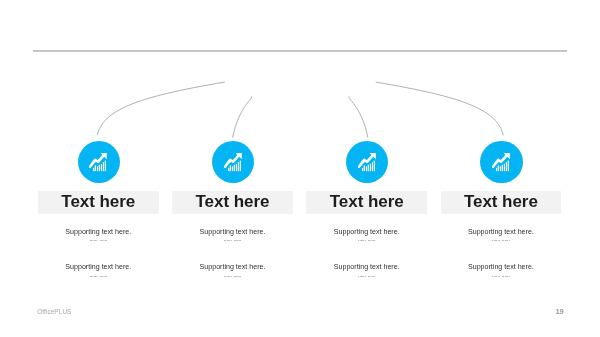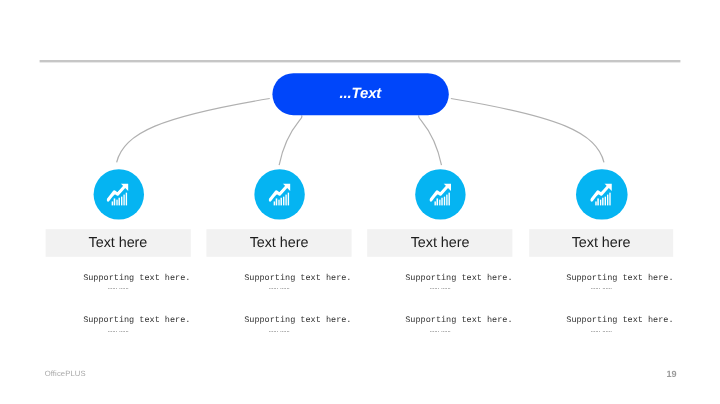--- a/index.html
+++ b/index.html
@@ -12,23 +12,23 @@
 
   .col{position:absolute;top:0;width:120.8px;height:337px;}
   .col-1{left:37.9px;} .col-2{left:172.1px;} .col-3{left:306.3px;} .col-4{left:440.5px;}
 
   .circle{position:absolute;left:39.9px;top:141.2px;width:42.3px;height:42.3px;border-radius:50%;
           background:#05b4f2;display:flex;align-items:center;justify-content:center;}
   .circle svg{width:19px;height:19px;display:block;}
 
   .gbox{position:absolute;left:0;top:190.8px;width:120.8px;height:22.8px;background:#f2f2f2;
         display:flex;align-items:center;justify-content:center;}
-  .gbox span{font-weight:normal;font-size:12px;color:#1d1d1d;letter-spacing:-0.05px;}
+  .gbox span{font-weight:bold;font-size:17px;color:#1d1d1d;letter-spacing:-0.05px;}
 
-  .sup{position:absolute;left:0;width:120.8px;text-align:right;font-size:7.1px;color:#303030;font-family:Liberation Mono, monospace;}
+  .sup{position:absolute;left:0;width:120.8px;text-align:center;font-size:7.1px;color:#303030;}
   .sup-1{top:227.7px;} .sup-2{top:263.4px;}
   .sub{position:absolute;left:0;width:120.8px;text-align:center;font-size:4.2px;letter-spacing:-0.25px;
        word-spacing:0.9px;color:#4a4a4a;filter:grayscale(1);text-shadow:0 0 0.35px #4a4a4a;}
   .sub-1{top:237px;} .sub-2{top:272.7px;}
 
   .footer-left{position:absolute;left:37.2px;top:307.8px;font-size:6.4px;color:#a8a8a8;letter-spacing:.1px;filter:grayscale(1);}
   .footer-right{position:absolute;left:555.4px;top:307.2px;font-size:7.6px;color:#9a9a9a;font-weight:bold;filter:grayscale(1);}
 </style>
 </head>
 <body>
@@ -39,23 +39,20 @@
 
   <svg class="links" viewBox="0 0 600 337">
     <g fill="none" stroke="#b0b0b0" stroke-width="1">
       <path d="M224.8 82.1 C 133.8 97.3, 103.2 110.6, 97.2 135.3"></path>
       <path d="M251.2 96.3 C 254.3 98.6, 239.3 104.6, 232.6 137.6"></path>
       <path d="M349.3 96.3 C 346.2 98.6, 361.2 104.6, 367.9 137.6"></path>
       <path d="M375.7 82.1 C 466.7 97.3, 497.3 110.6, 503.3 135.3"></path>
     </g>
   </svg>
 
-  <div class="pill">
-    <span class="pill-text">...Text</span>
-  </div>
 
   <div class="col col-1">
     <div class="circle">
       <svg viewBox="0.5 0.3 24 24">
         <g fill="#ffffff">
           <rect x="5.62" y="19.07" width="1.52" height="4.17"></rect>
           <rect x="7.77" y="15.92" width="1.64" height="7.32"></rect>
           <rect x="10.55" y="17.18" width="1.4" height="6.06"></rect>
           <rect x="12.82" y="15.16" width="1.52" height="8.08"></rect>
           <rect x="15.47" y="14.02" width="1.45" height="9.22"></rect>

